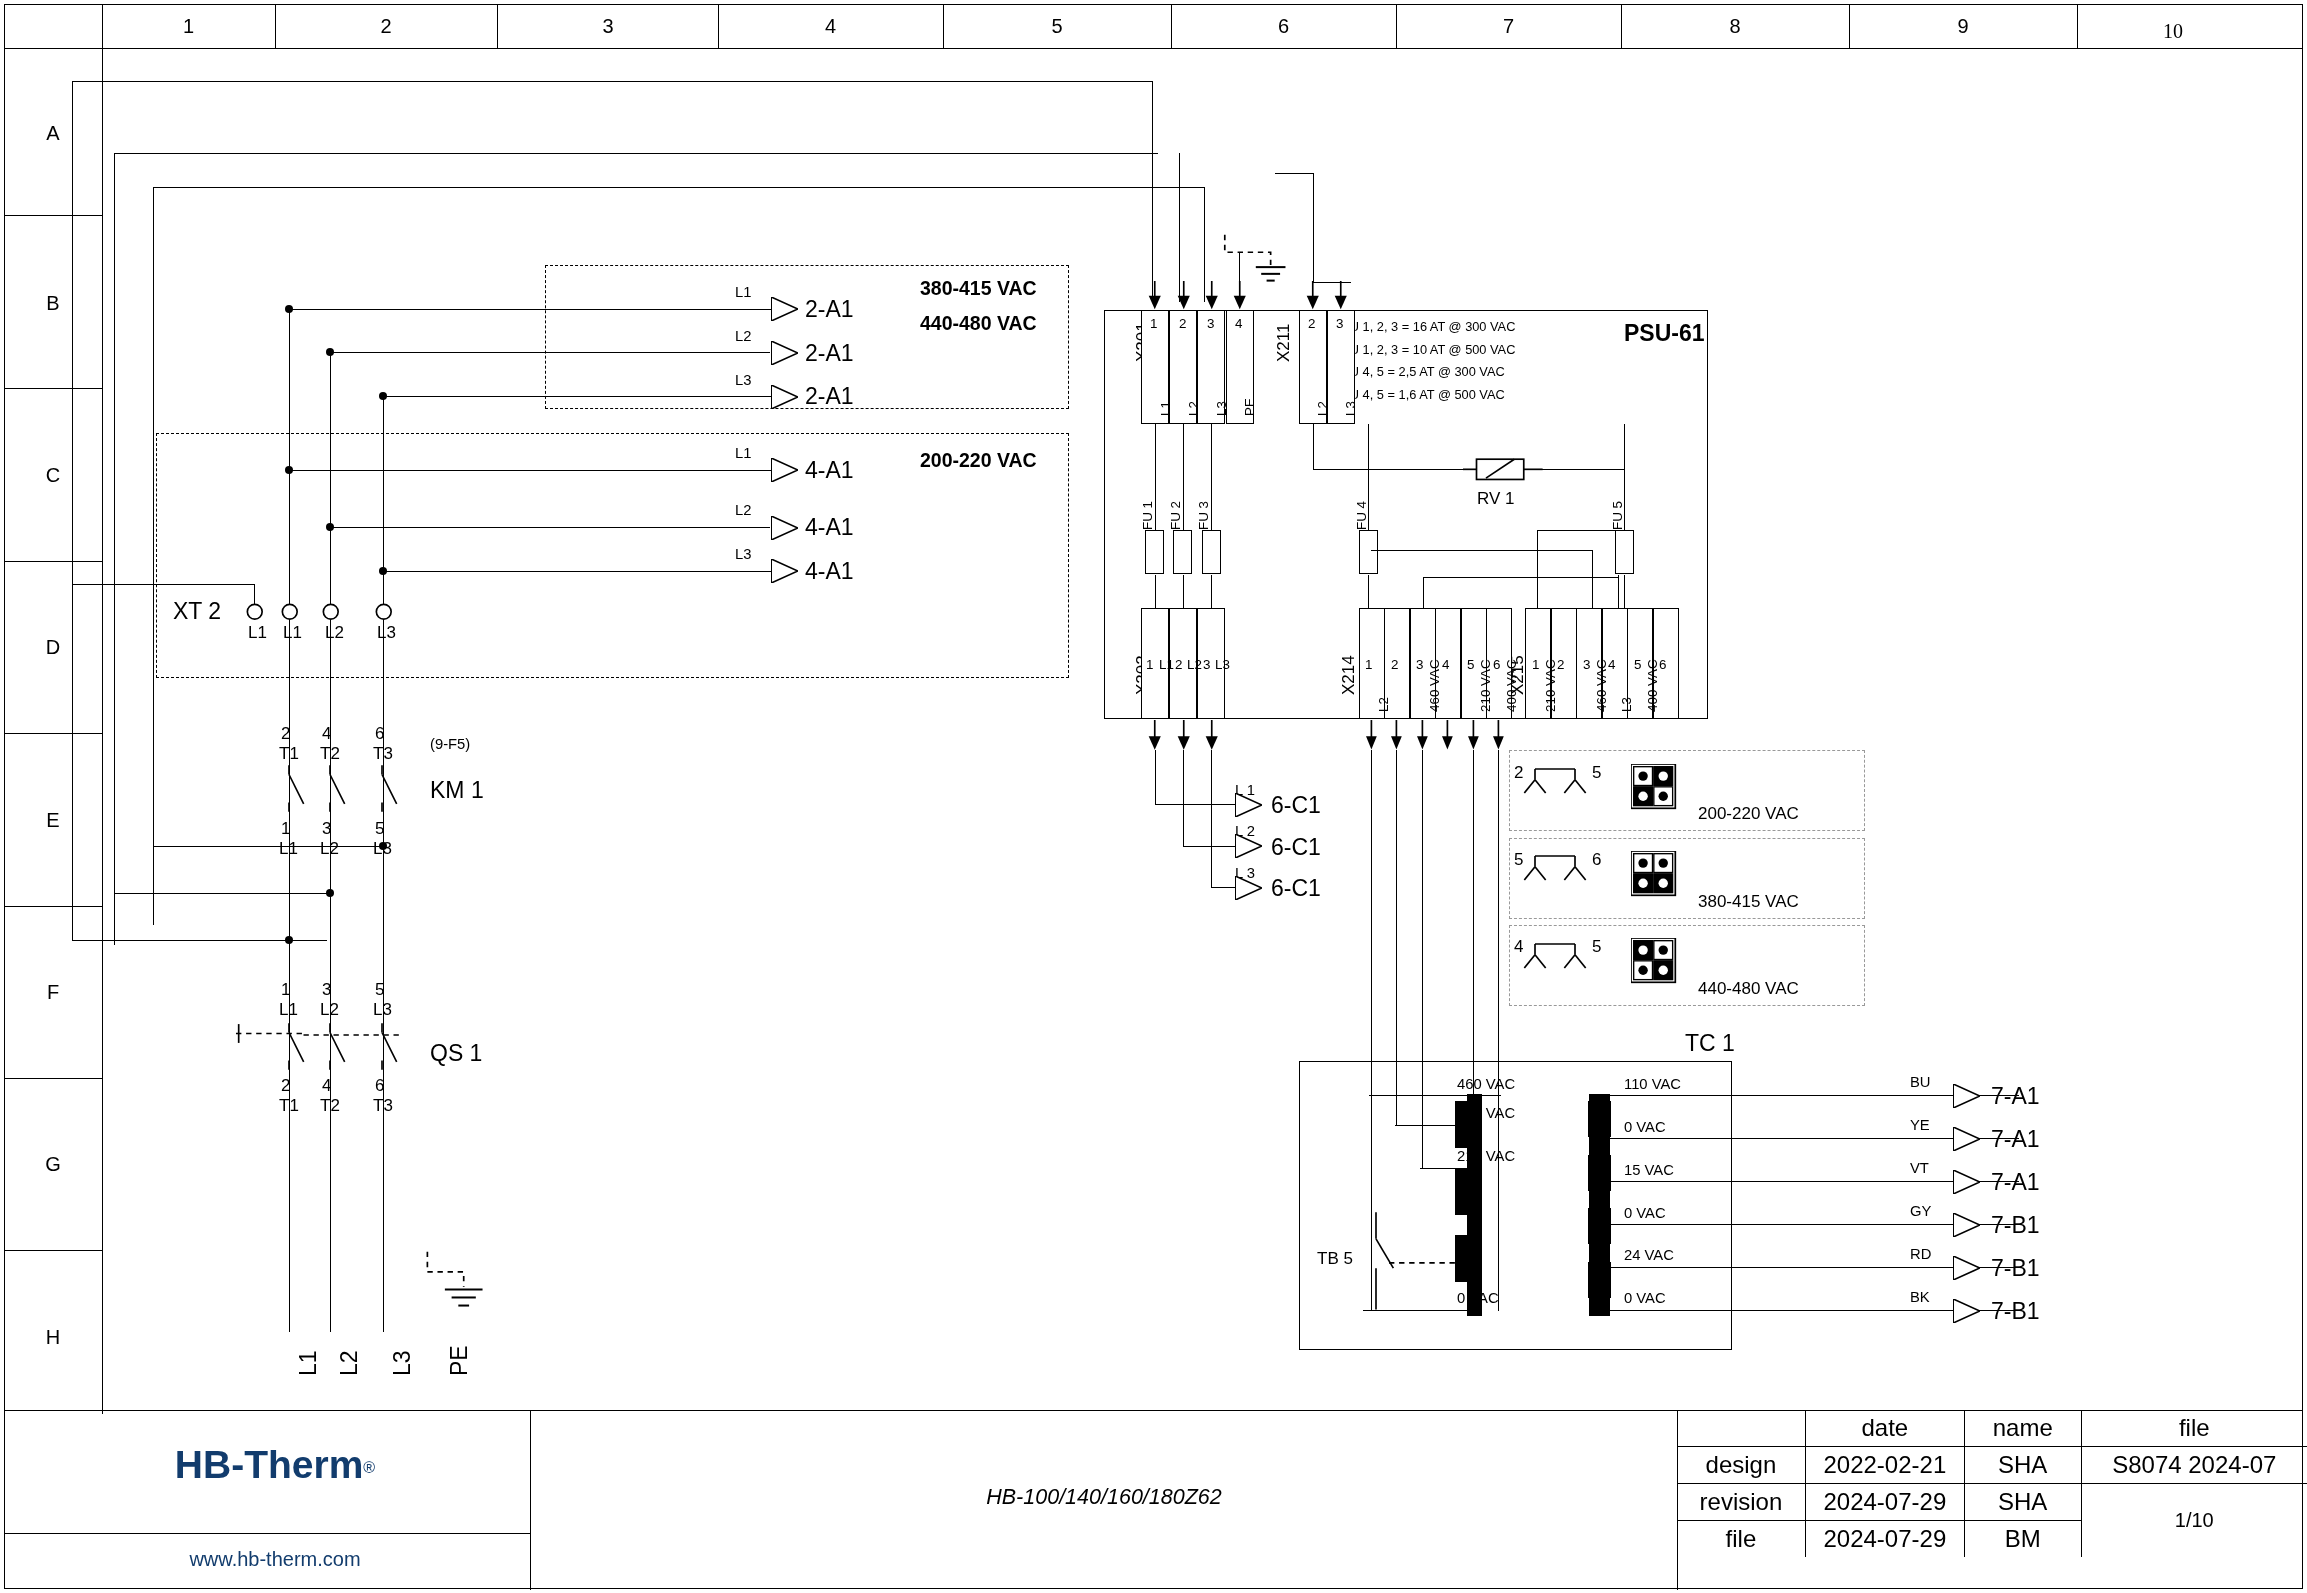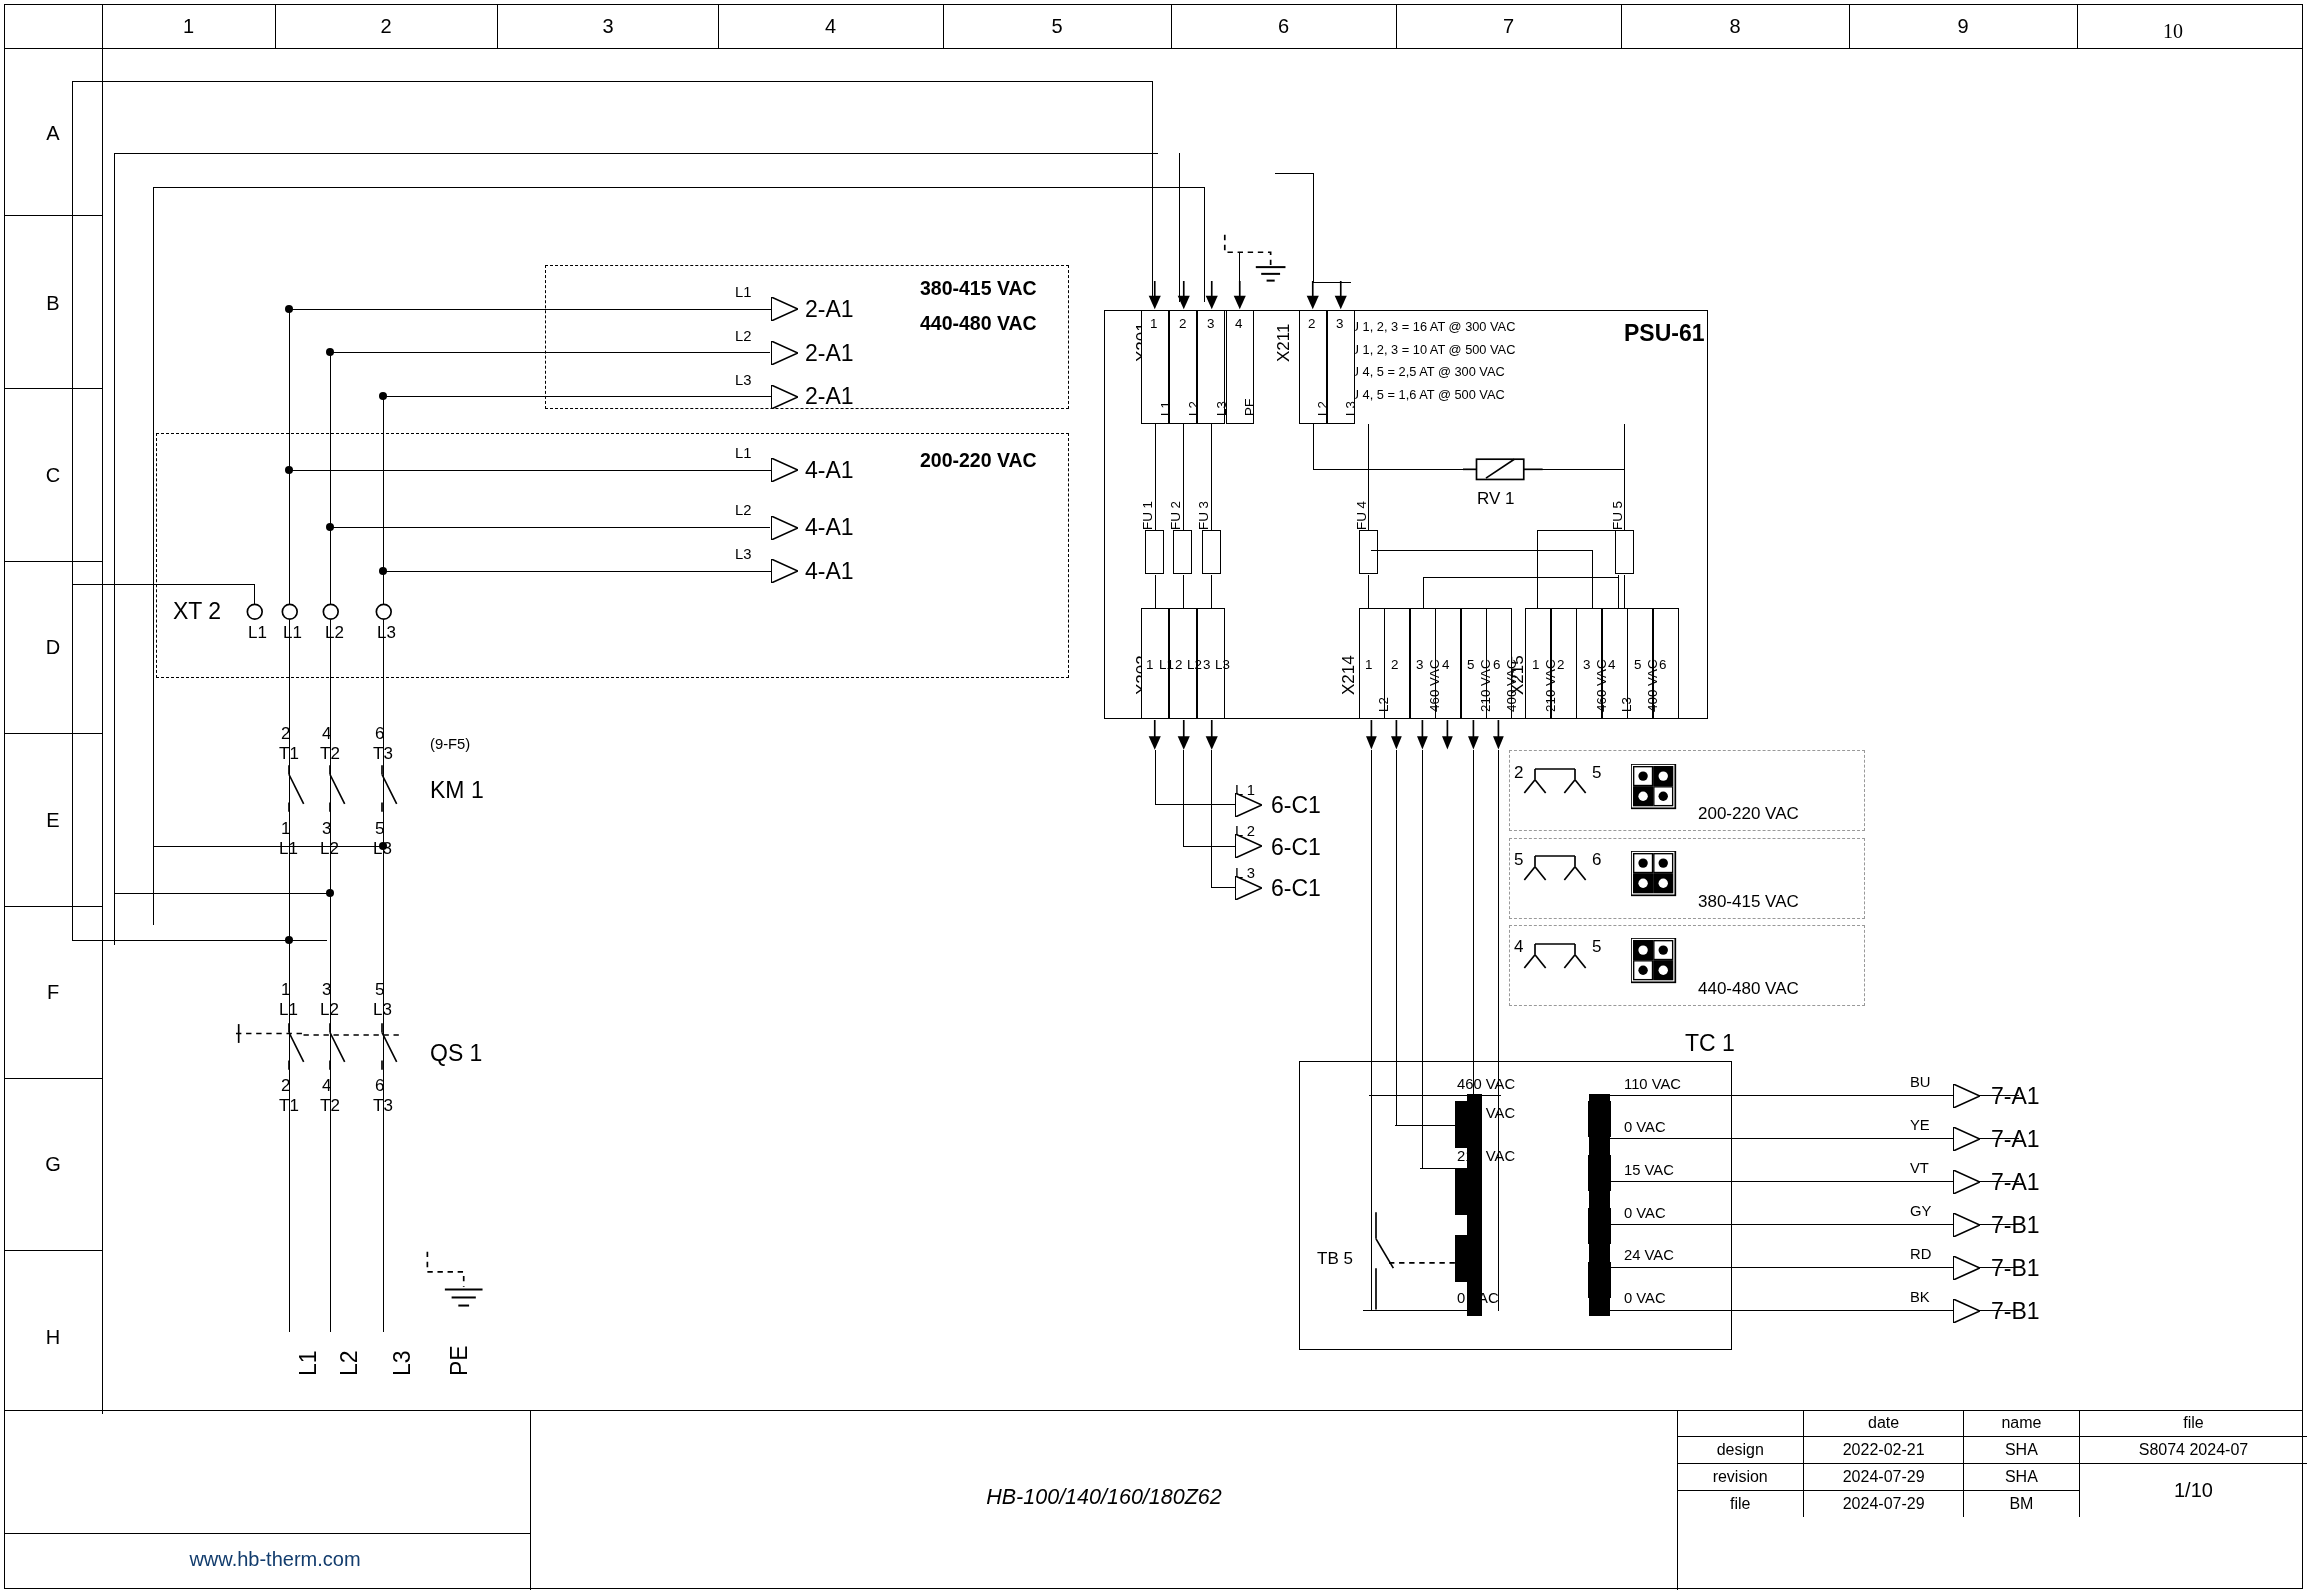--- a/index.html
+++ b/index.html
@@ -21,21 +21,21 @@
   .dash-g{position:absolute;border:1.3px dashed #999;box-sizing:border-box;}
   .frame{position:absolute;border:1.3px solid #000;box-sizing:border-box;}
   .gridlbl{position:absolute;text-align:center;font-size:20px;}
   .dot{position:absolute;width:8px;height:8px;border-radius:50%;background:#000;}
   .tri{position:absolute;}
   .cellbox{position:absolute;border:1.3px solid #000;box-sizing:border-box;background:#fff;}
   .fuse{position:absolute;border:1.3px solid #000;box-sizing:border-box;background:#fff;}
   .blk{position:absolute;background:#000;}
   .sm{font-size:12.8px;}
   table{border-collapse:collapse;}
-  .tb td{border:1.3px solid #000;font-size:16px;text-align:center;padding:4px 6.7px;}
+  .tb td{border:1.3px solid #000;font-size:24px;text-align:center;padding:4px 6.7px;}
 </style>
 </head>
 <body>
 
 <div id="sheet">
 
   <div class="frame" style="left:4px;top:4px;width:2299px;height:1585px;"></div>
 
   <div class="ln h" style="left:4px;top:48px;width:2299px;"></div>
   <div class="ln v" style="left:102px;top:4px;height:1410px;"></div>
@@ -646,20 +646,23 @@
   <div class="txt t30" style="left:1991px;top:1128px;">7-A1</div>
   <div class="txt t30" style="left:1991px;top:1171px;">7-A1</div>
   <div class="txt t30" style="left:1991px;top:1214px;">7-B1</div>
   <div class="txt t30" style="left:1991px;top:1257px;">7-B1</div>
   <div class="txt t30" style="left:1991px;top:1300px;">7-B1</div>
 
   <div class="ln v" style="left:530px;top:1410px;height:180px;"></div>
   <div class="ln v" style="left:1677px;top:1410px;height:180px;"></div>
   <div class="ln h" style="left:4px;top:1533px;width:526px;"></div>
 
+  <div class="abs" style="left:67px;top:1443px;width:416px;text-align:center;">
+    <span style="font-size:39px;font-weight:bold;color:#123c6d;font-family:'Liberation Sans',sans-serif;">HB-Therm</span><span style="font-size:16px;color:#123c6d;vertical-align:super;">®</span>
+  </div>
   <div class="abs" style="left:67px;top:1548px;width:416px;text-align:center;font-size:20px;color:#123c6d;">www.hb-therm.com</div>
 
   <div class="abs" style="left:537px;top:1485px;width:1134px;text-align:center;font-size:21.5px;font-style:italic;">HB-100/140/160/180Z62</div>
 
   <div class="abs" style="left:1677px;top:1410px;">
     <table class="tb">
       <tbody>
           <tr>
         <td style="width:118px;border-left:none;border-top:none;"></td>
         <td style="width:154px;border-top:none;">date</td>

